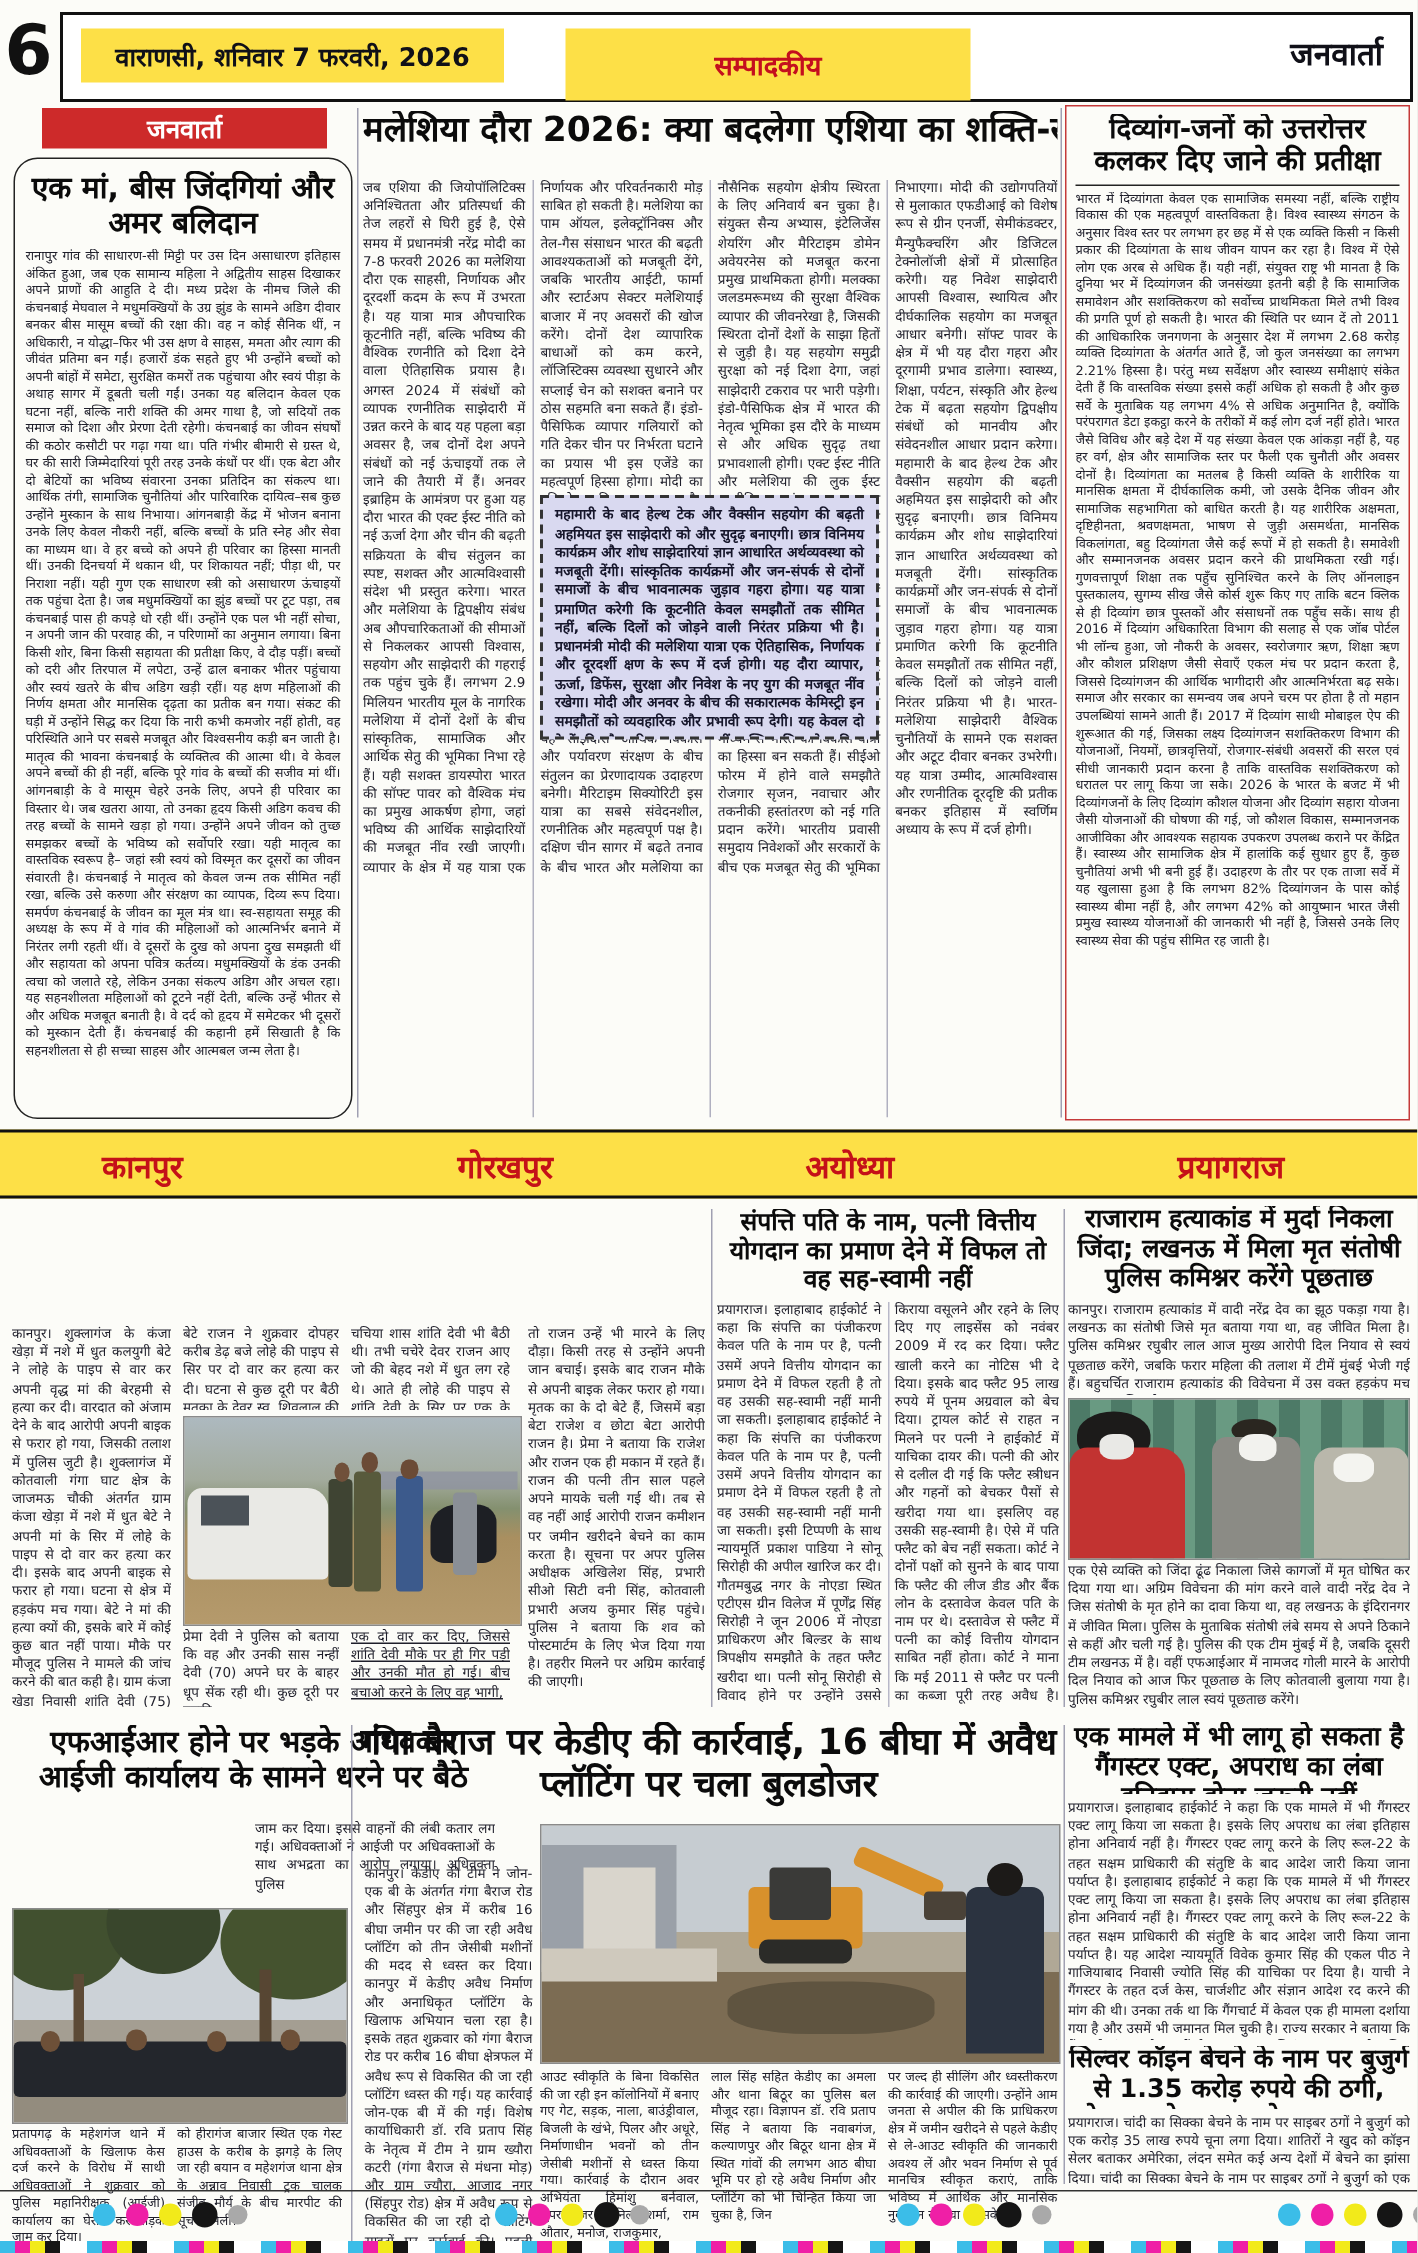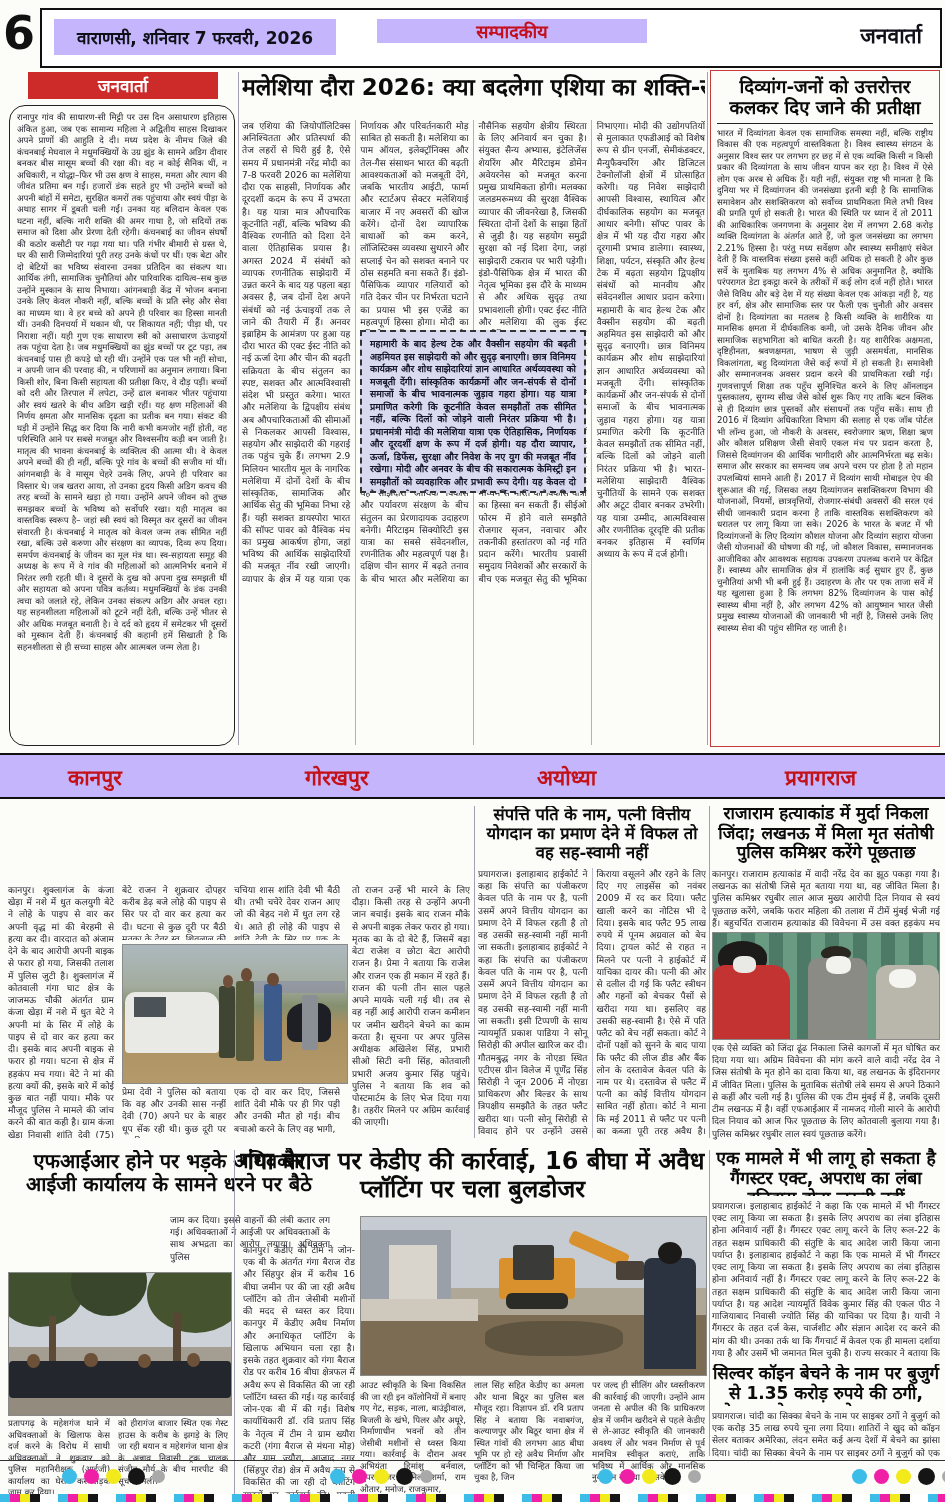--- a/index.html
+++ b/index.html
@@ -3,45 +3,46 @@
 <meta charset="utf-8">
 <style>
   html,body{margin:0;padding:0;background:#e8e8e4;}
   .page{position:relative;width:945px;height:1502px;background:#fcfcf8;margin:0 auto;
         font-family:"DejaVu Sans",sans-serif;overflow:hidden;color:#1d1d28;}
   .abs{position:absolute;}
   .bt{font-size:9px;line-height:1.36;text-align:justify;color:#1e1e2a;overflow:hidden;}
   .bt-sm{font-size:8.6px;line-height:1.34;text-align:justify;color:#1e1e2a;overflow:hidden;}
   .hl{font-weight:bold;color:#0b0b0b;text-align:center;overflow:hidden;line-height:1.15;}
   .c2{column-count:2;column-gap:9px;column-rule:1px solid #b8b8c8;}
-  .lav{background:#c4b5fd;}
+  .lav{background:#fde047;}
   .vrule{position:absolute;width:1px;background:#a0a0b2;}
   .hrule{position:absolute;height:1px;background:#333;}
   .photo{position:absolute;overflow:hidden;border:1px solid #8a8a8a;}
   .dotrow{position:absolute;display:flex;gap:7px;align-items:center;}
   .dot{width:15px;height:15px;border-radius:50%;}
   .sh{position:absolute;}
 </style>
 </head>
 <body>
 
 <div class="page">
 
   <div class="abs" style="left:3px;top:6px;width:34px;height:56px;font-size:46px;font-weight:bold;color:#111;">6</div>
   <div class="abs" style="left:40px;top:8px;width:898px;height:56px;border:2px solid #111;background:#fff;">
     <div class="abs lav" style="left:12px;top:9px;width:282px;height:36px;display:flex;align-items:center;justify-content:center;
          font-weight:bold;font-size:17px;color:#101018;">वाराणसी, शनिवार 7 फरवरी, 2026</div>
-    <div class="abs lav" style="left:335px;top:9px;width:270px;height:24px;display:flex;align-items:center;justify-content:center;
+    <div class="abs lav" style="left:335px;top:9px;width:270px;height:48px;display:flex;align-items:center;justify-content:center;
          font-weight:bold;font-size:18px;color:#c40f1e;">सम्पादकीय</div>
     <div class="abs" style="right:18px;top:11px;font-weight:bold;font-size:21px;color:#101018;">जनवार्ता</div>
   </div>
 
   <div class="abs" style="left:28px;top:72px;width:190px;height:27px;background:#cd2a2a;display:flex;align-items:center;justify-content:center;
        font-weight:bold;font-size:17px;color:#fff;">जनवार्ता</div>
   <div class="abs" style="left:9px;top:105px;width:226px;height:641px;border:1.5px solid #222;border-radius:16px;padding:6px 7px;box-sizing:border-box;overflow:hidden;">
+    <div class="hl" style="font-size:20px;margin:2px 0 6px 0;">एक मां, बीस जिंदगियां और अमर बलिदान</div>
     <div class="bt-sm" style="height:555px;">रानापुर गांव की साधारण-सी मिट्टी पर उस दिन असाधारण इतिहास अंकित हुआ, जब एक सामान्य महिला ने अद्वितीय साहस दिखाकर अपने प्राणों की आहुति दे दी। मध्य प्रदेश के नीमच जिले की कंचनबाई मेघवाल ने मधुमक्खियों के उग्र झुंड के सामने अडिग दीवार बनकर बीस मासूम बच्चों की रक्षा की। वह न कोई सैनिक थीं, न अधिकारी, न योद्धा–फिर भी उस क्षण वे साहस, ममता और त्याग की जीवंत प्रतिमा बन गईं। हजारों डंक सहते हुए भी उन्होंने बच्चों को अपनी बांहों में समेटा, सुरक्षित कमरों तक पहुंचाया और स्वयं पीड़ा के अथाह सागर में डूबती चली गईं। उनका यह बलिदान केवल एक घटना नहीं, बल्कि नारी शक्ति की अमर गाथा है, जो सदियों तक समाज को दिशा और प्रेरणा देती रहेगी। कंचनबाई का जीवन संघर्षों की कठोर कसौटी पर गढ़ा गया था। पति गंभीर बीमारी से ग्रस्त थे, घर की सारी जिम्मेदारियां पूरी तरह उनके कंधों पर थीं। एक बेटा और दो बेटियों का भविष्य संवारना उनका प्रतिदिन का संकल्प था। आर्थिक तंगी, सामाजिक चुनौतियां और पारिवारिक दायित्व–सब कुछ उन्होंने मुस्कान के साथ निभाया। आंगनबाड़ी केंद्र में भोजन बनाना उनके लिए केवल नौकरी नहीं, बल्कि बच्चों के प्रति स्नेह और सेवा का माध्यम था। वे हर बच्चे को अपने ही परिवार का हिस्सा मानती थीं। उनकी दिनचर्या में थकान थी, पर शिकायत नहीं; पीड़ा थी, पर निराशा नहीं। यही गुण एक साधारण स्त्री को असाधारण ऊंचाइयों तक पहुंचा देता है। जब मधुमक्खियों का झुंड बच्चों पर टूट पड़ा, तब कंचनबाई पास ही कपड़े धो रही थीं। उन्होंने एक पल भी नहीं सोचा, न अपनी जान की परवाह की, न परिणामों का अनुमान लगाया। बिना किसी शोर, बिना किसी सहायता की प्रतीक्षा किए, वे दौड़ पड़ीं। बच्चों को दरी और तिरपाल में लपेटा, उन्हें ढाल बनाकर भीतर पहुंचाया और स्वयं खतरे के बीच अडिग खड़ी रहीं। यह क्षण महिलाओं की निर्णय क्षमता और मानसिक दृढ़ता का प्रतीक बन गया। संकट की घड़ी में उन्होंने सिद्ध कर दिया कि नारी कभी कमजोर नहीं होती, वह परिस्थिति आने पर सबसे मजबूत और विश्वसनीय कड़ी बन जाती है। मातृत्व की भावना कंचनबाई के व्यक्तित्व की आत्मा थी। वे केवल अपने बच्चों की ही नहीं, बल्कि पूरे गांव के बच्चों की सजीव मां थीं। आंगनबाड़ी के वे मासूम चेहरे उनके लिए, अपने ही परिवार का विस्तार थे। जब खतरा आया, तो उनका हृदय किसी अडिग कवच की तरह बच्चों के सामने खड़ा हो गया। उन्होंने अपने जीवन को तुच्छ समझकर बच्चों के भविष्य को सर्वोपरि रखा। यही मातृत्व का वास्तविक स्वरूप है– जहां स्त्री स्वयं को विस्मृत कर दूसरों का जीवन संवारती है। कंचनबाई ने मातृत्व को केवल जन्म तक सीमित नहीं रखा, बल्कि उसे करुणा और संरक्षण का व्यापक, दिव्य रूप दिया। समर्पण कंचनबाई के जीवन का मूल मंत्र था। स्व-सहायता समूह की अध्यक्ष के रूप में वे गांव की महिलाओं को आत्मनिर्भर बनाने में निरंतर लगी रहती थीं। वे दूसरों के दुख को अपना दुख समझती थीं और सहायता को अपना पवित्र कर्तव्य। मधुमक्खियों के डंक उनकी त्वचा को जलाते रहे, लेकिन उनका संकल्प अडिग और अचल रहा। यह सहनशीलता महिलाओं को टूटने नहीं देती, बल्कि उन्हें भीतर से और अधिक मजबूत बनाती है। वे दर्द को हृदय में समेटकर भी दूसरों को मुस्कान देती हैं। कंचनबाई की कहानी हमें सिखाती है कि सहनशीलता से ही सच्चा साहस और आत्मबल जन्म लेता है।</div>
   </div>
 
   <div class="hl abs" style="left:242px;top:74px;width:463px;height:40px;font-size:23px;white-space:nowrap;">मलेशिया दौरा 2026: क्या बदलेगा एशिया का शक्ति-संतुलन</div>
   <div class="abs bt" style="left:242px;top:120px;width:463px;height:625px;column-count:4;column-gap:10px;column-rule:1px solid #b0b0c0;">
     <span>जब एशिया की जियोपॉलिटिक्स अनिश्चितता और प्रतिस्पर्धा की तेज लहरों से घिरी हुई है, ऐसे समय में प्रधानमंत्री नरेंद्र मोदी का 7-8 फरवरी 2026 का मलेशिया दौरा एक साहसी, निर्णायक और दूरदर्शी कदम के रूप में उभरता है। यह यात्रा मात्र औपचारिक कूटनीति नहीं, बल्कि भविष्य की वैश्विक रणनीति को दिशा देने वाला ऐतिहासिक प्रयास है। अगस्त 2024 में संबंधों को व्यापक रणनीतिक साझेदारी में उन्नत करने के बाद यह पहला बड़ा अवसर है, जब दोनों देश अपने संबंधों को नई ऊंचाइयों तक ले जाने की तैयारी में हैं। अनवर इब्राहिम के आमंत्रण पर हुआ यह दौरा भारत की एक्ट ईस्ट नीति को नई ऊर्जा देगा और चीन की बढ़ती सक्रियता के बीच संतुलन का स्पष्ट, सशक्त और आत्मविश्वासी संदेश भी प्रस्तुत करेगा। भारत और मलेशिया के द्विपक्षीय संबंध अब औपचारिकताओं की सीमाओं से निकलकर आपसी विश्वास, सहयोग और साझेदारी की गहराई तक पहुंच चुके हैं। लगभग 2.9 मिलियन भारतीय मूल के नागरिक मलेशिया में दोनों देशों के बीच सांस्कृतिक, सामाजिक और आर्थिक सेतु की भूमिका निभा रहे हैं। यही सशक्त डायस्पोरा भारत की सॉफ्ट पावर को वैश्विक मंच का प्रमुख आकर्षण होगा, जहां भविष्य की आर्थिक साझेदारियों की मजबूत नींव रखी जाएगी। व्यापार के क्षेत्र में यह यात्रा एक निर्णायक और परिवर्तनकारी मोड़ साबित हो सकती है। मलेशिया का पाम ऑयल, इलेक्ट्रॉनिक्स और तेल-गैस संसाधन भारत की बढ़ती आवश्यकताओं को मजबूती देंगे, जबकि भारतीय आईटी, फार्मा और स्टार्टअप सेक्टर मलेशियाई बाजार में नए अवसरों की खोज</span>
     <span>करेंगे। दोनों देश व्यापारिक बाधाओं को कम करने, लॉजिस्टिक्स व्यवस्था सुधारने और सप्लाई चेन को सशक्त बनाने पर ठोस सहमति बना सकते हैं। इंडो-पैसिफिक व्यापार गलियारों को गति देकर चीन पर निर्भरता घटाने का प्रयास भी इस एजेंडे का महत्वपूर्ण हिस्सा होगा। मोदी का दृष्टिकोण बिल्कुल स्पष्ट है– व्यापार को केवल आर्थिक गतिविधि नहीं, बल्कि रणनीतिक शक्ति के रूप में विकसित करना। ऊर्जा क्षेत्र में यह दौरा भविष्य की हरित क्रांति की मजबूत आधारशिला रखने की पूरी क्षमता रखता है। रिन्यूएबल एनर्जी, ग्रीन हाइड्रोजन, क्लीन टेक्नोलॉजी और ऊर्जा संक्रमण से जुड़े संभावित समझौते दोनों देशों को जलवायु परिवर्तन के विरुद्ध एक साझा और प्रभावी मोर्चे पर खड़ा करेंगे। यह साझेदारी आर्थिक विकास और पर्यावरण संरक्षण के बीच संतुलन का प्रेरणादायक उदाहरण बनेगी। मैरिटाइम सिक्योरिटी इस यात्रा का सबसे संवेदनशील, रणनीतिक और महत्वपूर्ण पक्ष है। दक्षिण चीन सागर में बढ़ते तनाव के बीच भारत और मलेशिया का नौसैनिक सहयोग क्षेत्रीय स्थिरता</span>
     <span>के लिए अनिवार्य बन चुका है। संयुक्त सैन्य अभ्यास, इंटेलिजेंस शेयरिंग और मैरिटाइम डोमेन अवेयरनेस को मजबूत करना प्रमुख प्राथमिकता होगी। मलक्का जलडमरूमध्य की सुरक्षा वैश्विक व्यापार की जीवनरेखा है, जिसकी स्थिरता दोनों देशों के साझा हितों से जुड़ी है। यह सहयोग समुद्री सुरक्षा को नई दिशा देगा, जहां साझेदारी टकराव पर भारी पड़ेगी। इंडो-पैसिफिक क्षेत्र में भारत की नेतृत्व भूमिका इस दौरे के माध्यम से और अधिक सुदृढ़ तथा प्रभावशाली होगी। एक्ट ईस्ट नीति और मलेशिया की लुक ईस्ट रणनीति का संगम एक मजबूत और संतुलित क्षेत्रीय ढांचा तैयार होगा। स्थापित होगी। मोदी का उद्देश्य पूरी तरह स्पष्ट है–इंडो-पैसिफिक को एक शांतिपूर्ण, समृद्ध और सहयोगी क्षेत्र में परिवर्तित करना, जहां विकास और सुरक्षा साथ-साथ आगे बढ़ें। निवेश के क्षेत्र में यह यात्रा अवसरों के नए द्वार खोलने वाली सिद्ध होगी। मलेशियाई कंपनियां मेक इन इंडिया और आत्मनिर्भर भारत अभियानों में सक्रिय भागीदारी के माध्यम से भारत की विकास यात्रा का हिस्सा बन सकती हैं। सीईओ</span>
     <span>फोरम में होने वाले समझौते रोजगार सृजन, नवाचार और तकनीकी हस्तांतरण को नई गति प्रदान करेंगे। भारतीय प्रवासी समुदाय निवेशकों और सरकारों के बीच एक मजबूत सेतु की भूमिका निभाएगा। मोदी की उद्योगपतियों से मुलाकात एफडीआई को विशेष रूप से ग्रीन एनर्जी, सेमीकंडक्टर, मैन्युफैक्चरिंग और डिजिटल टेक्नोलॉजी क्षेत्रों में प्रोत्साहित करेगी। यह निवेश साझेदारी आपसी विश्वास, स्थायित्व और दीर्घकालिक सहयोग का मजबूत आधार बनेगी। सॉफ्ट पावर के क्षेत्र में भी यह दौरा गहरा और दूरगामी प्रभाव डालेगा। स्वास्थ्य, शिक्षा, पर्यटन, संस्कृति और हेल्थ टेक में बढ़ता सहयोग द्विपक्षीय संबंधों को मानवीय और संवेदनशील आधार प्रदान करेगा। महामारी के बाद हेल्थ टेक और वैक्सीन सहयोग की बढ़ती अहमियत इस साझेदारी को और सुदृढ़ बनाएगी। छात्र विनिमय कार्यक्रम और शोध साझेदारियां ज्ञान आधारित अर्थव्यवस्था को मजबूती देंगी। सांस्कृतिक कार्यक्रमों और जन-संपर्क से दोनों समाजों के बीच भावनात्मक जुड़ाव गहरा होगा। यह यात्रा प्रमाणित करेगी कि कूटनीति केवल समझौतों तक सीमित नहीं, बल्कि दिलों को जोड़ने वाली निरंतर प्रक्रिया भी है। भारत-मलेशिया साझेदारी वैश्विक चुनौतियों के सामने एक सशक्त और अटूट दीवार बनकर उभरेगी। यह यात्रा उम्मीद, आत्मविश्वास और रणनीतिक दूरदृष्टि की प्रतीक बनकर इतिहास में स्वर्णिम अध्याय के रूप में दर्ज होगी।</span>
   </div>
@@ -75,21 +76,21 @@
     <span class="sh" style="left:50.5%;top:26%;width:8%;height:58%;background:#585a3c;border-radius:3px;"></span>
     <span class="sh" style="left:44.5%;top:22%;width:4.5%;height:9%;background:#70503a;border-radius:50%;"></span>
     <span class="sh" style="left:52.5%;top:17%;width:5%;height:10%;background:#6b4b36;border-radius:50%;"></span>
     <span class="sh" style="left:63%;top:28%;width:8%;height:56%;background:#3c5a8c;border-radius:3px;"></span>
     <span class="sh" style="left:64.5%;top:20%;width:5%;height:10%;background:#6b4b36;border-radius:50%;"></span>
     <span class="sh" style="left:73%;top:42%;width:20%;height:28%;background:#1d1f24;border-radius:40% 30% 20% 20%;"></span>
     <span class="sh" style="left:80%;top:36%;width:7%;height:40%;background:#8a8f96;border-radius:3px;"></span>
   </div>
 
   <div class="abs bt" style="left:122px;top:1086px;width:104px;height:52px;">प्रेमा देवी ने पुलिस को बताया कि वह और उनकी सास नन्हीं देवी (70) अपने घर के बाहर धूप सेंक रही थी। कुछ दूरी पर उनकी</div>
-  <div class="abs bt" style="left:234px;top:1086px;width:106px;height:52px;">एक दो वार कर दिए, जिससे शांति देवी मौके पर ही गिर पड़ी और उनकी मौत हो गई। बीच बचाओ करने के लिए वह भागी,</div>
+  <div class="abs bt" style="left:234px;top:1086px;width:106px;height:52px;text-decoration:underline;">एक दो वार कर दिए, जिससे शांति देवी मौके पर ही गिर पड़ी और उनकी मौत हो गई। बीच बचाओ करने के लिए वह भागी,</div>
   <div class="abs bt" style="left:352px;top:884px;width:118px;height:254px;">तो राजन उन्हें भी मारने के लिए दौड़ा। किसी तरह से उन्होंने अपनी जान बचाई। इसके बाद राजन मौके से अपनी बाइक लेकर फरार हो गया। मृतक का के दो बेटे हैं, जिसमें बड़ा बेटा राजेश व छोटा बेटा आरोपी राजन है। प्रेमा ने बताया कि राजेश और राजन एक ही मकान में रहते हैं। राजन की पत्नी तीन साल पहले अपने मायके चली गई थी। तब से वह नहीं आई आरोपी राजन कमीशन पर जमीन खरीदने बेचने का काम करता है। सूचना पर अपर पुलिस अधीक्षक अखिलेश सिंह, प्रभारी सीओ सिटी वनी सिंह, कोतवाली प्रभारी अजय कुमार सिंह पहुंचे। पुलिस ने बताया कि शव को पोस्टमार्टम के लिए भेज दिया गया है। तहरीर मिलने पर अग्रिम कार्रवाई की जाएगी।</div>
 
   <div class="hl abs" style="left:478px;top:806px;width:228px;height:56px;font-size:16.5px;">संपत्ति पति के नाम, पत्नी वित्तीय योगदान का प्रमाण देने में विफल तो वह सह-स्वामी नहीं</div>
   <div class="abs bt c2" style="left:478px;top:868px;width:228px;height:270px;">
     <span>प्रयागराज। इलाहाबाद हाईकोर्ट ने कहा कि संपत्ति का पंजीकरण केवल पति के नाम पर है, पत्नी उसमें अपने वित्तीय योगदान का प्रमाण देने में विफल रहती है तो वह उसकी सह-स्वामी नहीं मानी जा सकती। इलाहाबाद हाईकोर्ट ने कहा कि संपत्ति का पंजीकरण केवल पति के नाम पर है, पत्नी उसमें अपने वित्तीय योगदान का प्रमाण देने में विफल रहती है तो वह उसकी सह-स्वामी नहीं मानी जा सकती। इसी टिप्पणी के साथ न्यायमूर्ति प्रकाश पाडिया ने सोनू सिरोही की अपील खारिज कर दी। गौतमबुद्ध नगर के नोएडा स्थित एटीएस ग्रीन विलेज में पूर्णेंद्र सिंह सिरोही ने जून 2006 में नोएडा प्राधिकरण और बिल्डर के साथ त्रिपक्षीय समझौते के तहत फ्लैट खरीदा था। पत्नी सोनू सिरोही से विवाद होने पर उन्होंने उससे किराया वसूलने और रहने के लिए दिए गए लाइसेंस को नवंबर 2009 में रद कर</span>
     <span>दिया। फ्लैट खाली करने का नोटिस भी दे दिया। इसके बाद फ्लैट 95 लाख रुपये में पूनम अग्रवाल को बेच दिया। ट्रायल कोर्ट से राहत न मिलने पर पत्नी ने हाईकोर्ट में याचिका दायर की। पत्नी की ओर से दलील दी गई कि फ्लैट स्त्रीधन और गहनों को बेचकर पैसों से खरीदा गया था। इसलिए वह उसकी सह-स्वामी है। ऐसे में पति फ्लैट को बेच नहीं सकता। कोर्ट ने दोनों पक्षों को सुनने के बाद पाया कि फ्लैट की लीज डीड और बैंक लोन के दस्तावेज केवल पति के नाम पर थे। दस्तावेज से फ्लैट में पत्नी का कोई वित्तीय योगदान साबित नहीं होता। कोर्ट ने माना कि मई 2011 से फ्लैट पर पत्नी का कब्जा पूरी तरह अवैध है। क्योंकि, फ्लैट का संभावित किराया 60,000 रुपये प्रतिमाह था। इसलिए कोर्ट ने आदेश दिया कि पत्नी मई 2011 से फ्लैट खाली करने की तिथि तक इसी दर से हर्जाना दे।</span>
   </div>
 
   <div class="hl abs" style="left:712px;top:804px;width:228px;height:62px;font-size:17px;">राजाराम हत्याकांड में मुर्दा निकला जिंदा; लखनऊ में मिला मृत संतोषी पुलिस कमिश्नर करेंगे पूछताछ</div>
   <div class="abs bt" style="left:712px;top:868px;width:228px;height:62px;">कानपुर। राजाराम हत्याकांड में वादी नरेंद्र देव का झूठ पकड़ा गया है। लखनऊ का संतोषी जिसे मृत बताया गया था, वह जीवित मिला है। पुलिस कमिश्नर रघुबीर लाल आज मुख्य आरोपी दिल नियाव से स्वयं पूछताछ करेंगे, जबकि फरार महिला की तलाश में टीमें मुंबई भेजी गई हैं। बहुचर्चित राजाराम हत्याकांड की विवेचना में उस वक्त हड़कंप मच गया, जब पुलिस ने</div>

